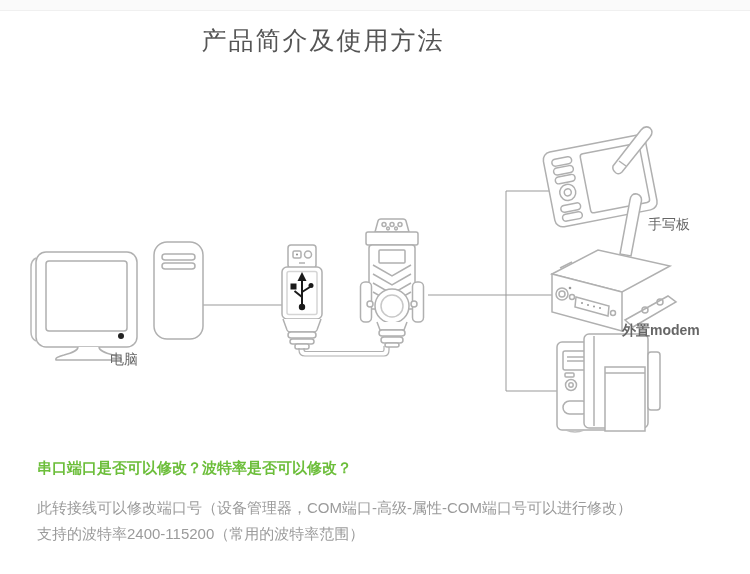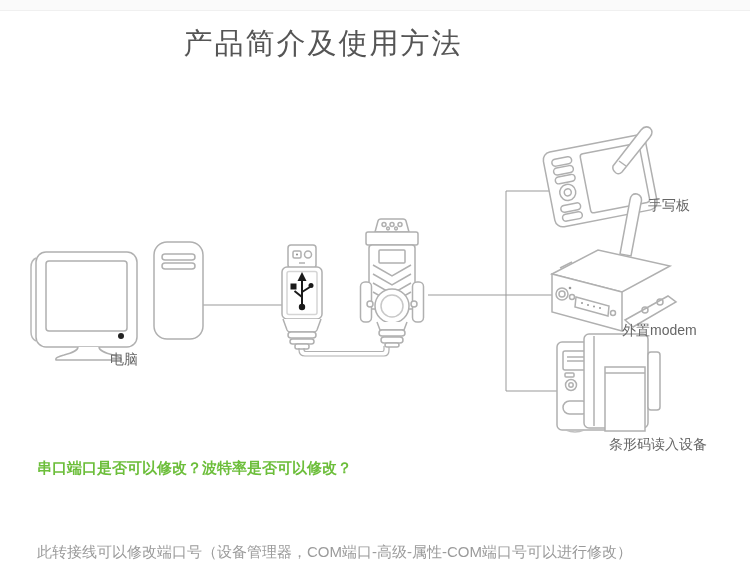--- a/index.html
+++ b/index.html
@@ -1,27 +1,27 @@
 <!DOCTYPE html>
 <html style="--accent: #6cbe3a;"><head>
 <meta charset="utf-8">
 <style>
   html,body{margin:0;padding:0;background:#fff;}
   body{font-family:"Liberation Sans","DejaVu Sans",sans-serif;}
   .page{position:relative;width:750px;height:574px;background:#fff;overflow:hidden;}
   .top-strip{position:absolute;left:0;top:0;width:750px;height:10px;background:#fafafa;border-bottom:1px solid #f0f0f0;}
-  .title{position:absolute;left:0;top:24px;width:646px;text-align:center;font-size:29px;color:#555;letter-spacing:2px;font-weight:500;}
+  .title{position:absolute;left:0;top:24px;width:646px;text-align:center;font-size:25px;color:#555;letter-spacing:2px;font-weight:500;}
   .diagram-svg{position:absolute;left:0;top:0;width:750px;height:574px;}
   .dev-label{position:absolute;font-size:14px;color:#666;white-space:nowrap;}
   .label-computer{left:110px;top:351px;}
-  .label-tablet{left:648px;top:197px;}
-  .label-modem{left:622px;top:322px;}
+  .label-tablet{left:648px;top:216px;}
+  .label-modem{left:622px;top:322px;font-weight:bold;}
   .label-barcode{left:609px;top:436px;}
   .faq-question{position:absolute;left:37px;top:459px;font-size:15px;font-weight:bold;color:var(--accent,#6cbe3a);}
-  .faq-answer{position:absolute;left:37px;top:495px;width:690px;font-size:15px;color:#9b9b9b;line-height:26px;margin-top:44px;}
+  .faq-answer{position:absolute;left:37px;top:495px;width:690px;font-size:15px;color:#9b9b9b;line-height:26px;}
   .faq-answer div{white-space:nowrap;}
 </style>
 </head>
 <body>
 
 <div class="page">
   <div class="top-strip"></div>
 
   <div class="title">产品简介及使用方法</div>
 
@@ -157,19 +157,19 @@
         <rect x="605" y="367" width="40" height="64" fill="#fff"></rect>
         <line x1="605" y1="373" x2="645" y2="373"></line>
         <path d="M566,430 q9,4 18,0" stroke="#c0c0c0"></path>
       </g>
     </g>
   </svg>
 
   <div class="dev-label label-computer">电脑</div>
   <div class="dev-label label-tablet">手写板</div>
   <div class="dev-label label-modem">外置modem</div>
-  <div class="dev-label label-barcode">条形码读入设备</div>
 
   <div class="faq-question">串口端口是否可以修改？波特率是否可以修改？</div>
   <div class="faq-answer">
     <div>此转接线可以修改端口号（设备管理器，COM端口-高级-属性-COM端口号可以进行修改）</div>
+    <div>支持的波特率2400-115200（常用的波特率范围）</div>
   </div>
 </div>
 
 </body></html>

